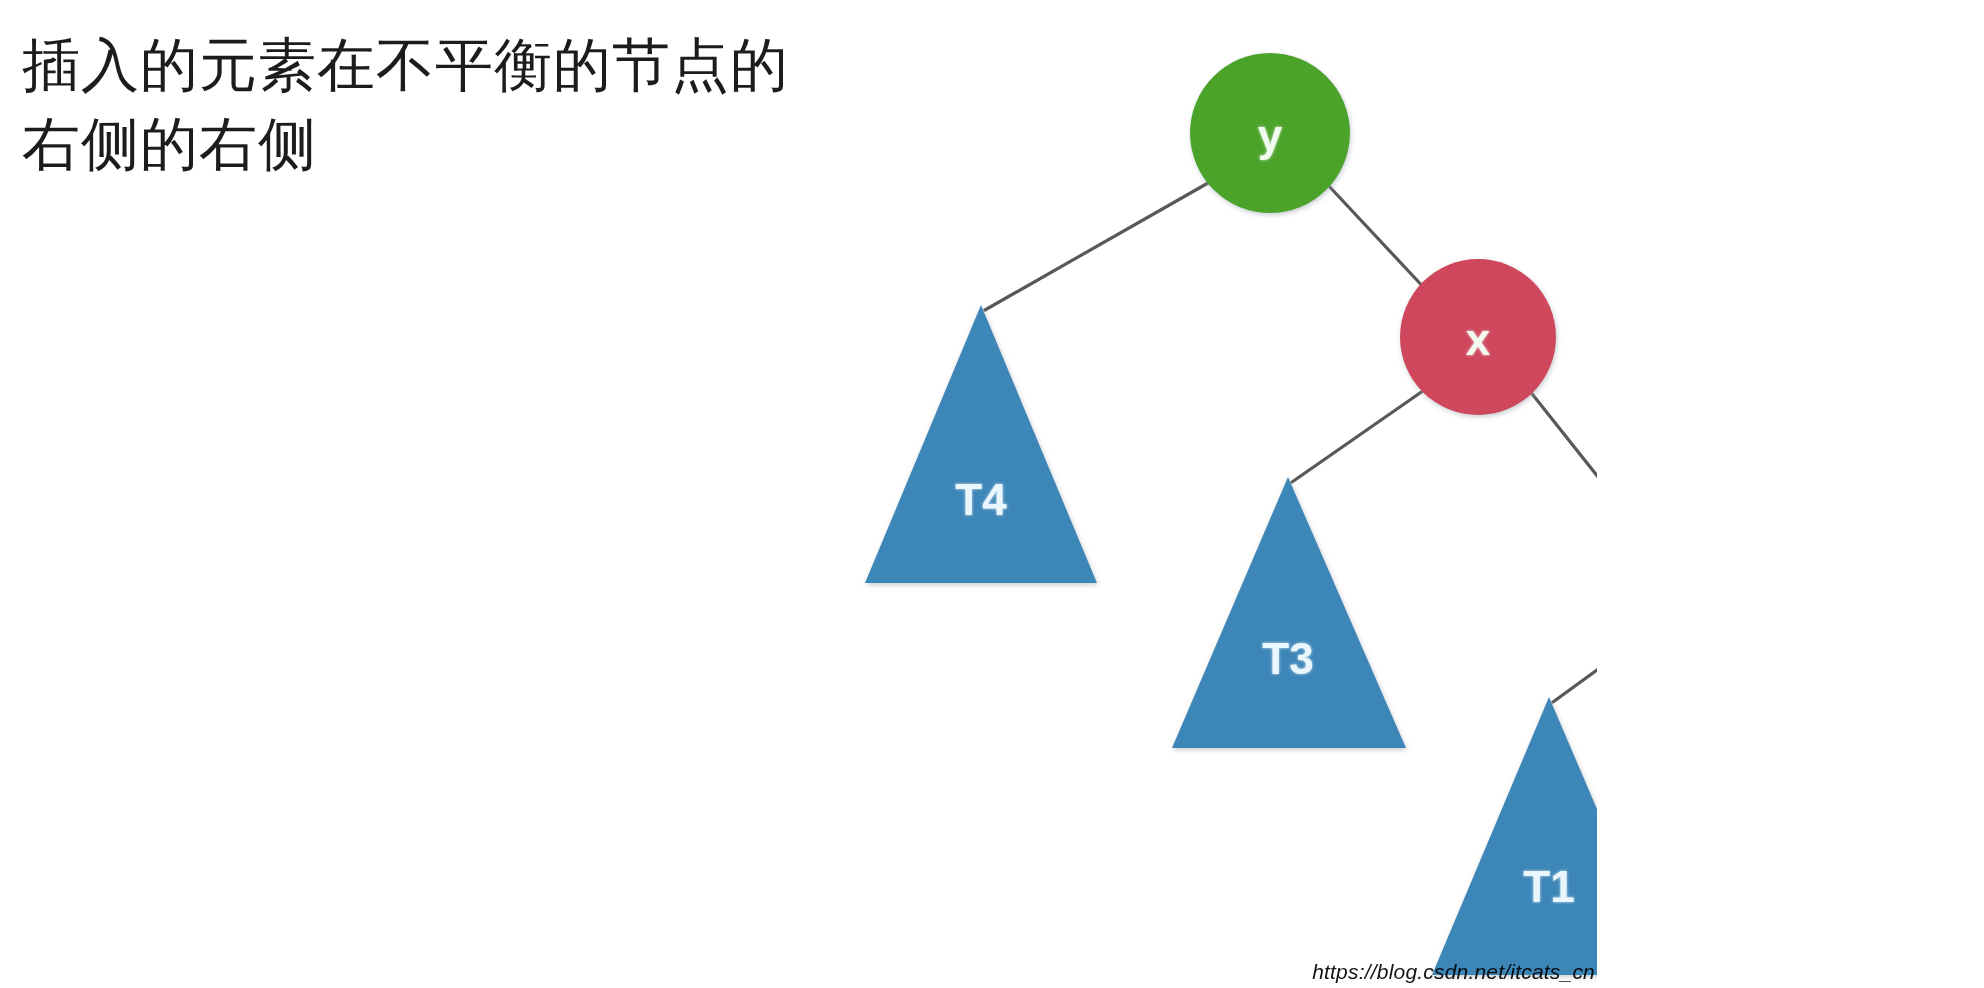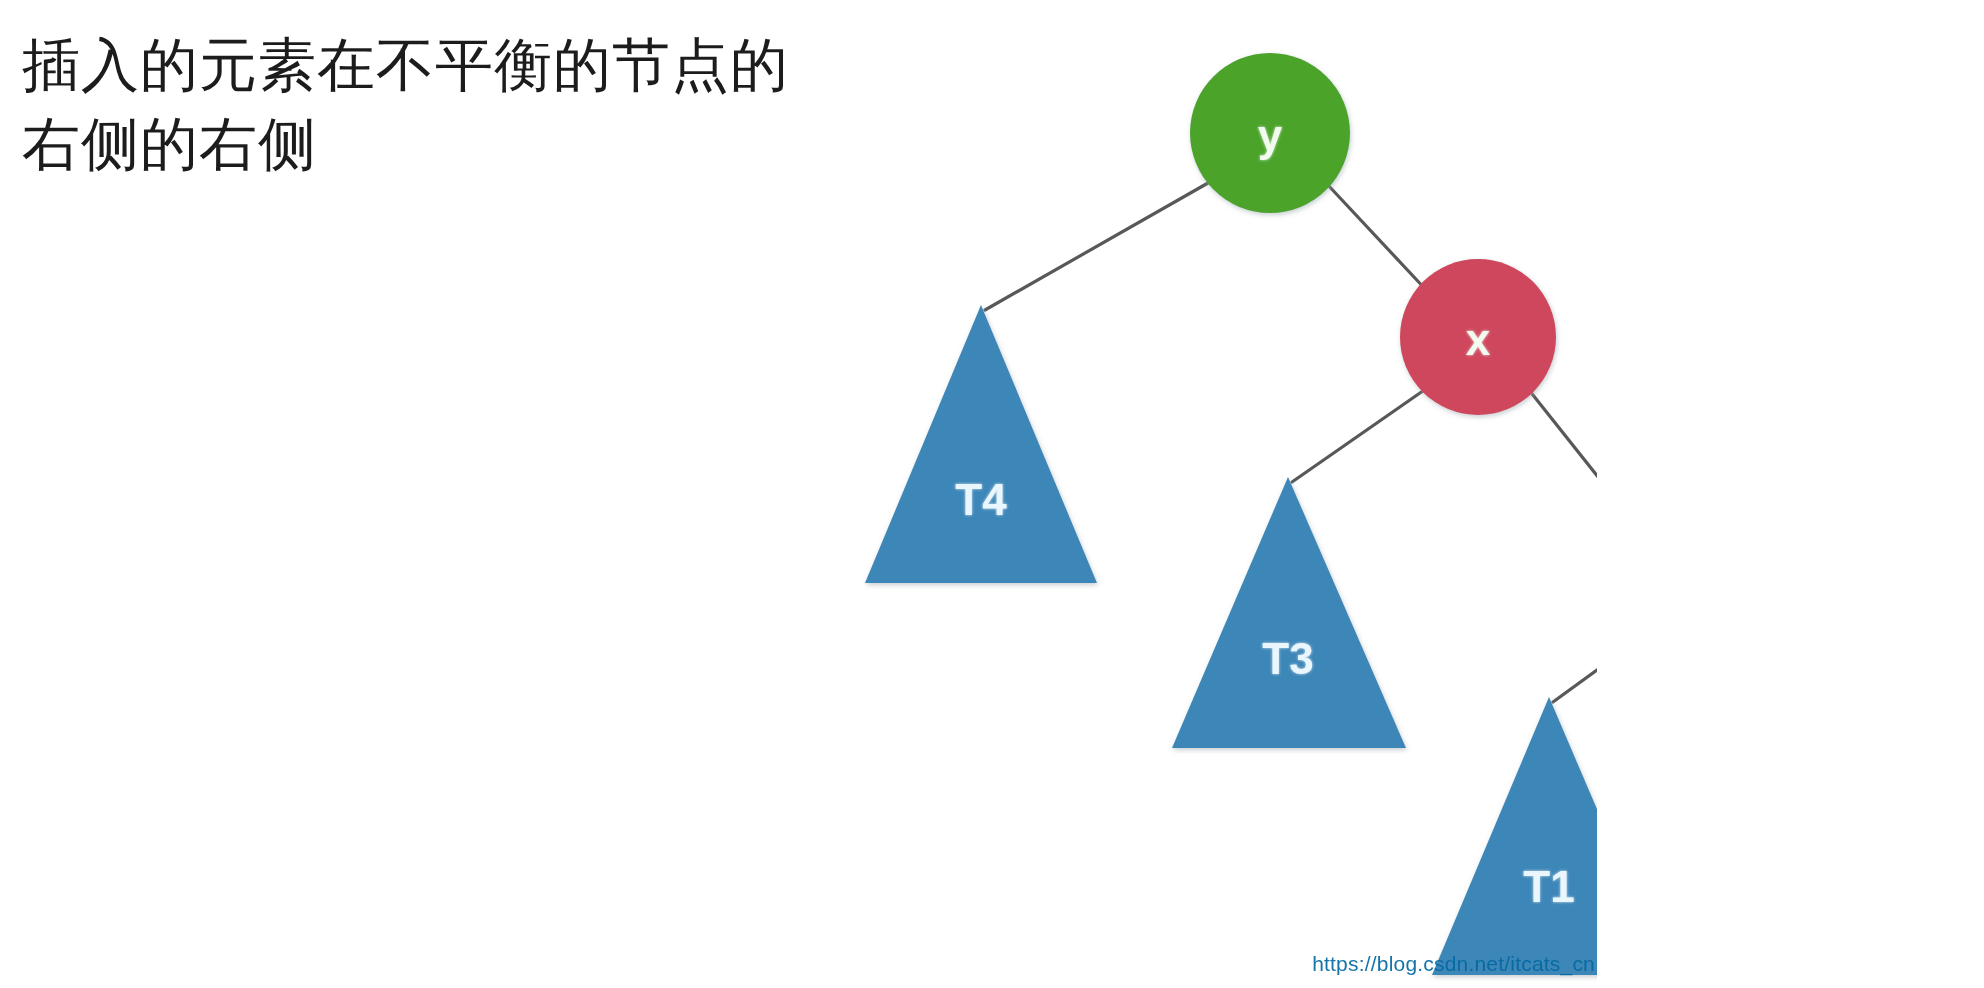--- a/index.html
+++ b/index.html
@@ -49,27 +49,28 @@
     font-family: "Liberation Sans", "DejaVu Sans", sans-serif;
     font-weight: bold;
     fill: #eaf6fd;
     font-size: 44px;
     text-anchor: middle;
     dominant-baseline: middle;
   }
   #watermark {
     position: absolute;
     right: 2px;
-    bottom: 12px;
+    bottom: 4px;
     font-family: "Liberation Sans", "DejaVu Sans", sans-serif;
     font-size: 21px;
-    color: #0369a1;
+    color: #000000;
     opacity: 0.92;
     letter-spacing: 0.2px;
     white-space: nowrap;
+    font-style: italic;
   }
   #cursor {
     position: absolute;
     left: 1602px;
     top: 428px;
     width: 26px;
     height: 34px;
     pointer-events: none;
   }
 </style>

